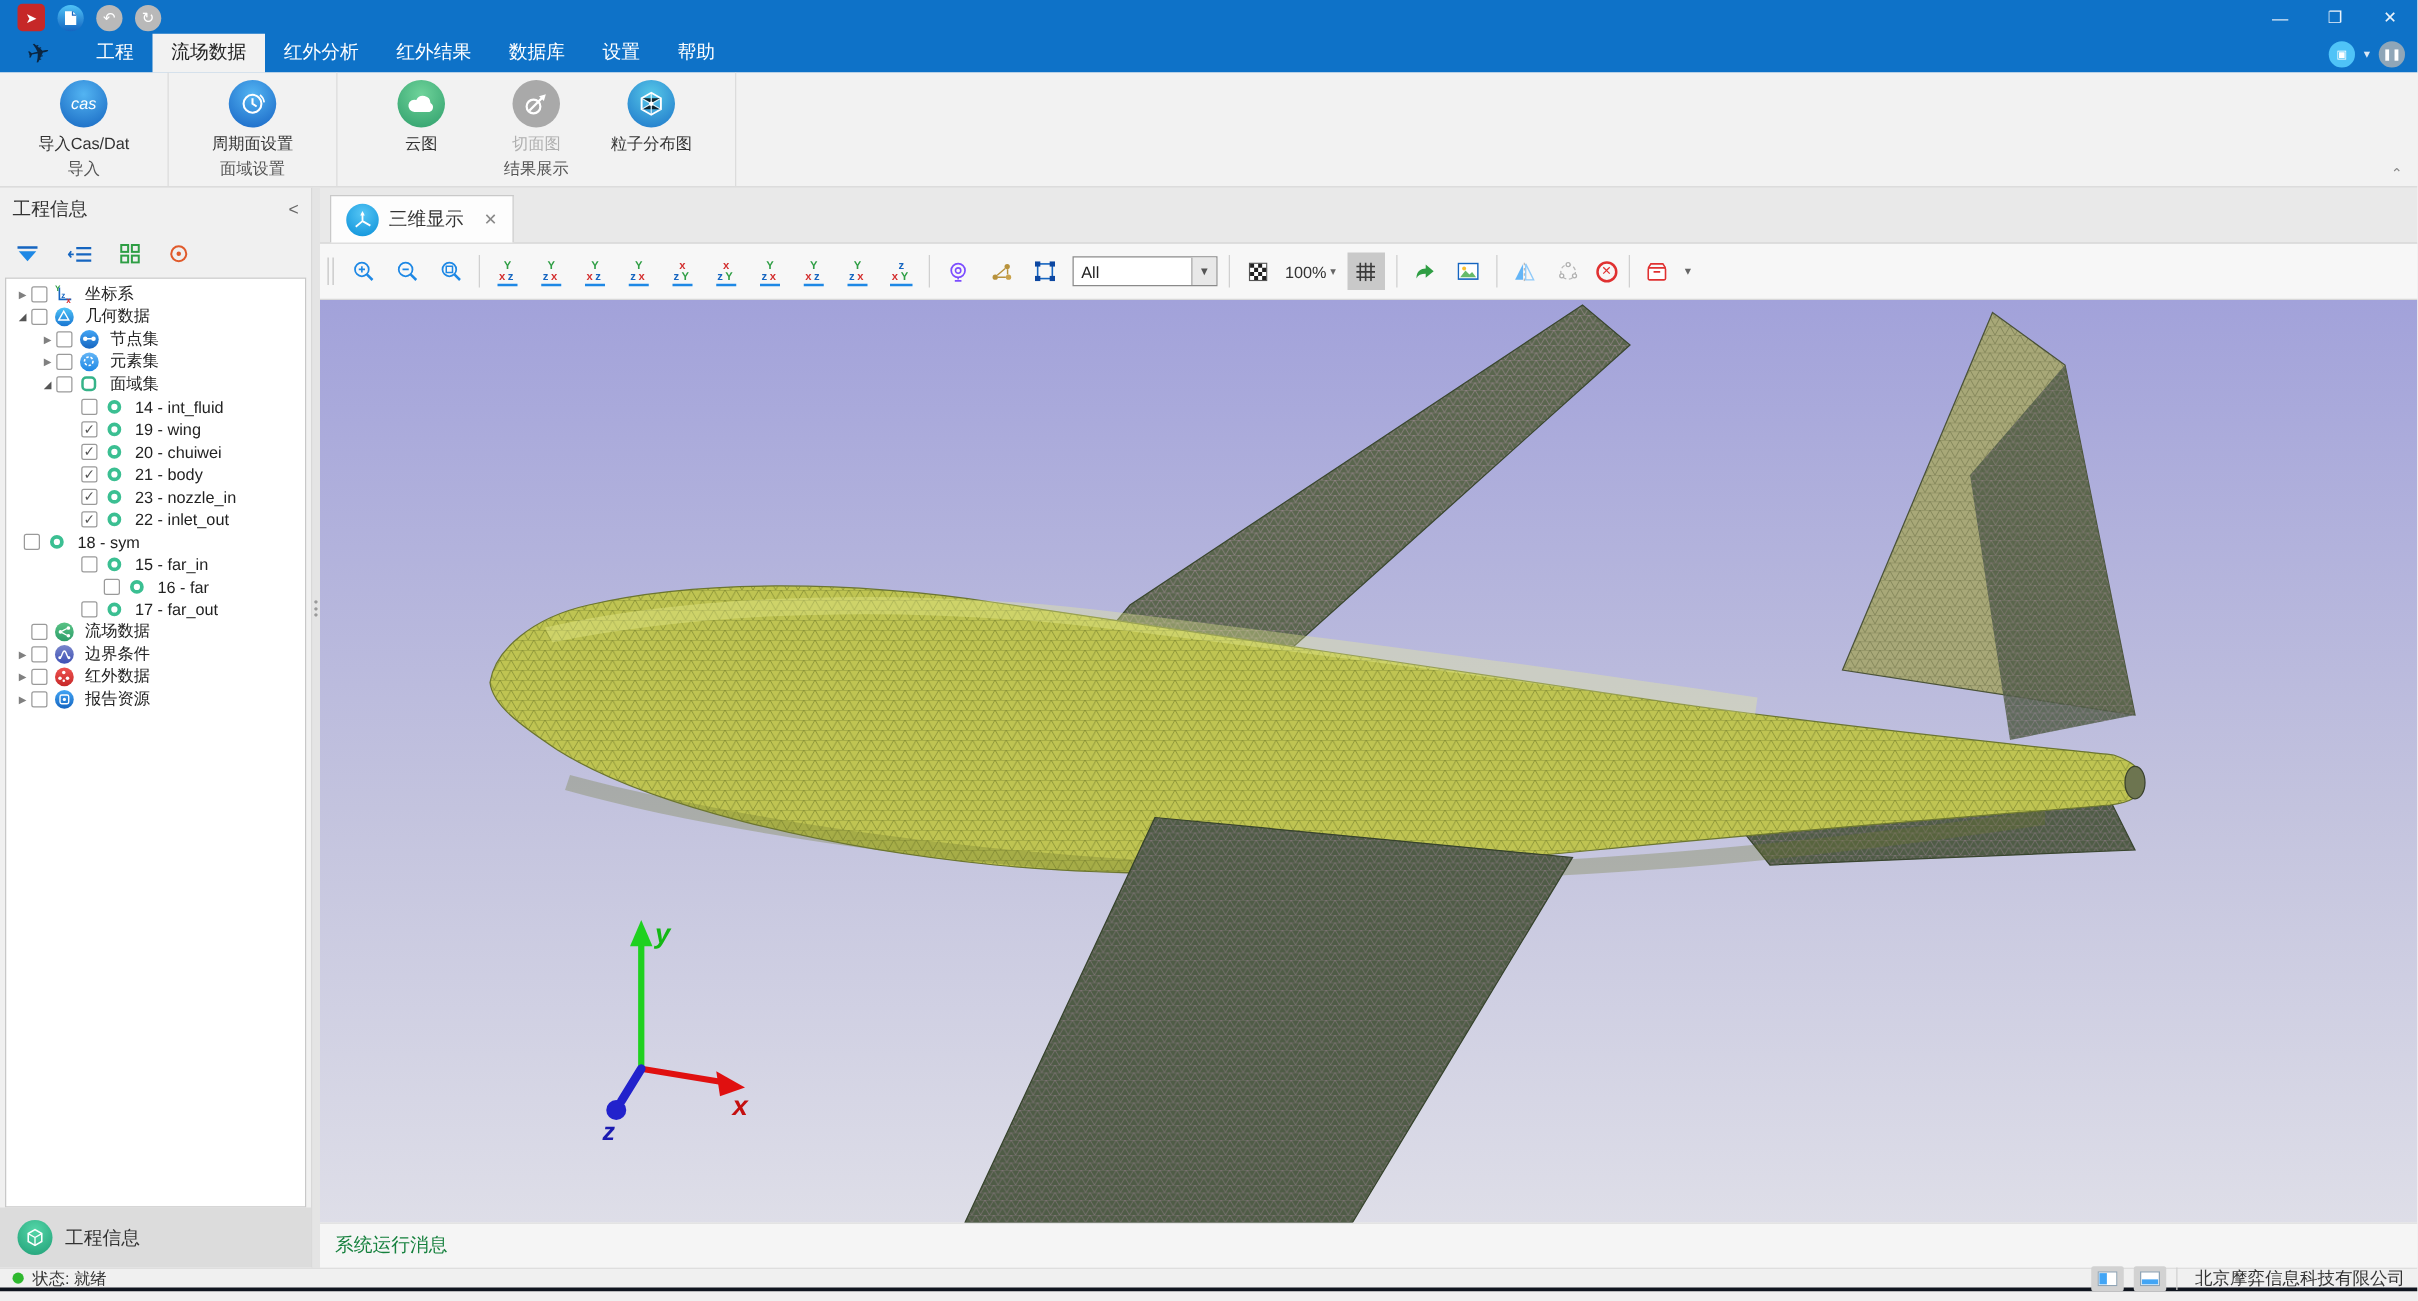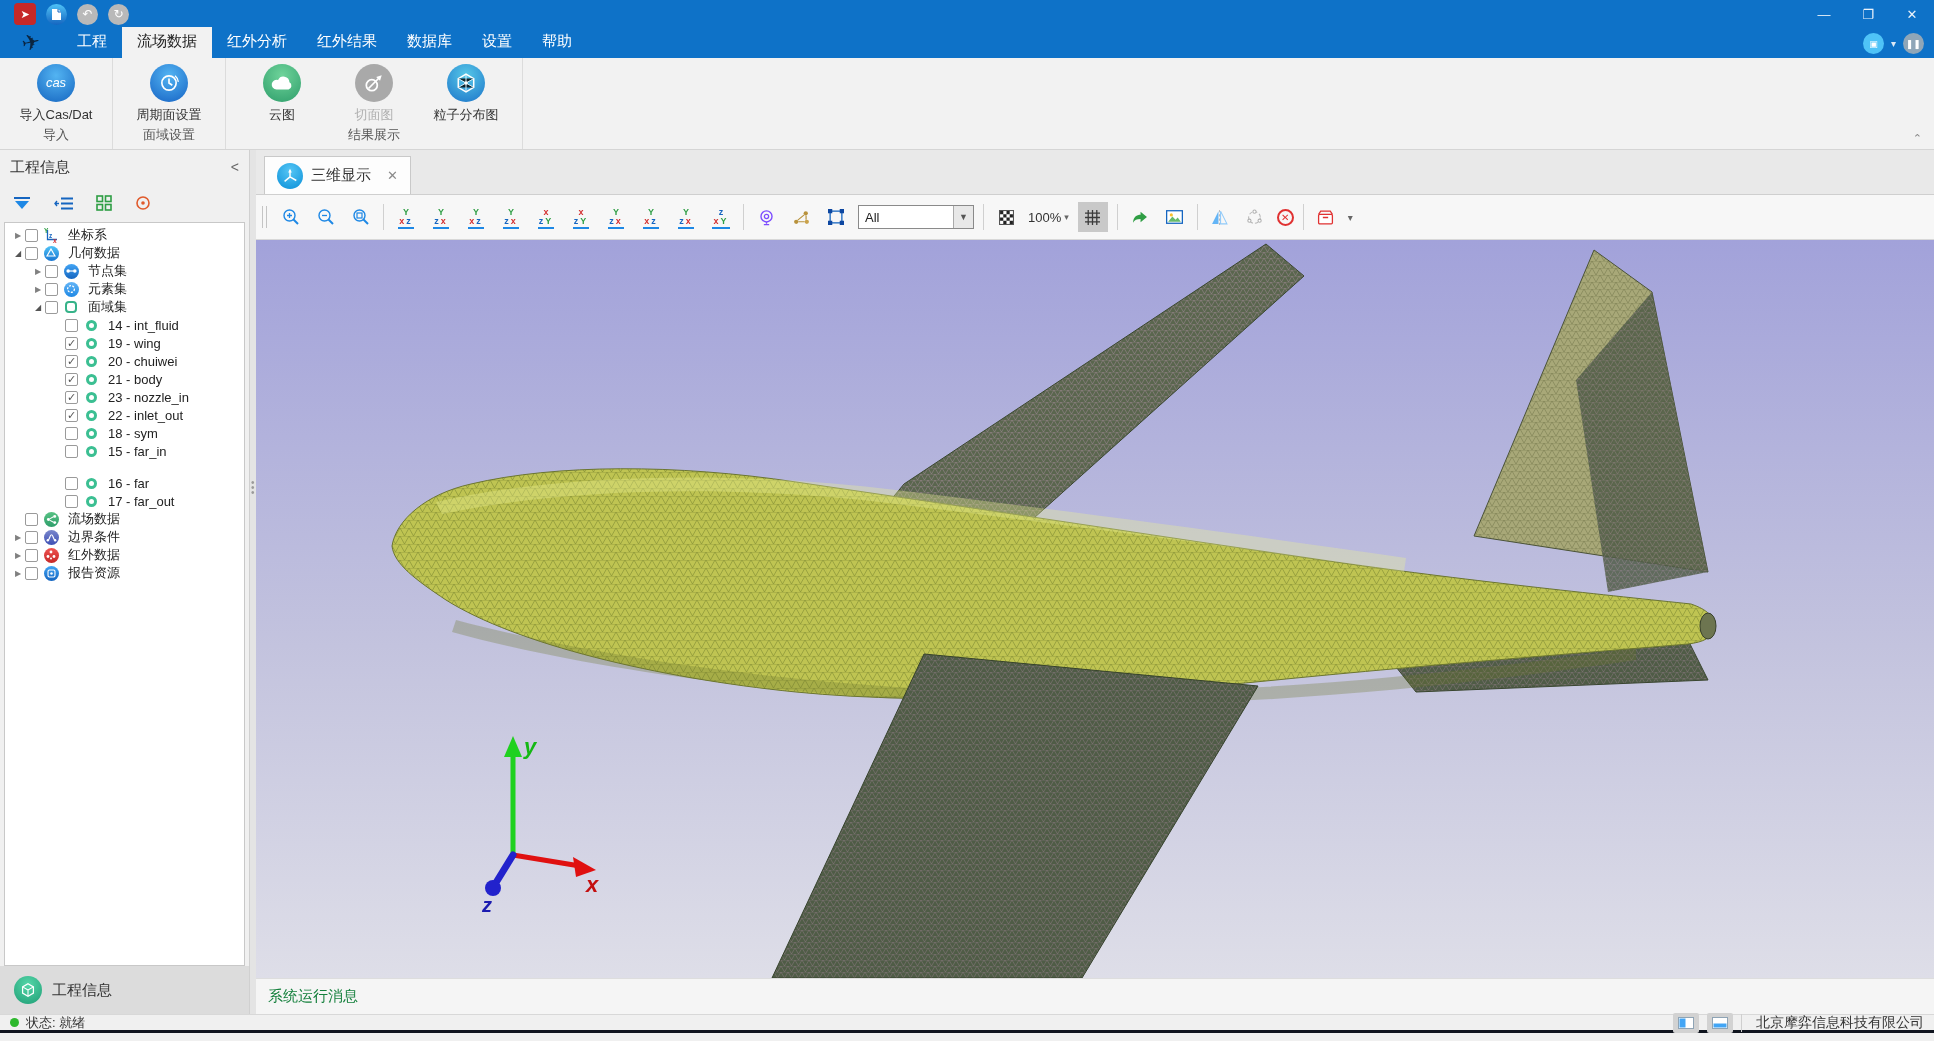--- a/index.html
+++ b/index.html
@@ -27,21 +27,21 @@
   .mtab { padding:5px 15px 7px; color:#fff; font-size:15px; cursor:default; }
   .mtab.active { background:#f2f2f2; color:#222; }
   .mr-icons { position:absolute; right:10px; bottom:4px; display:flex; align-items:center; gap:7px; }
   .mcirc { width:21px; height:21px; border-radius:50%; display:flex; align-items:center; justify-content:center; color:#fff; font-size:9px; }
   .mskin { background:#4fc3f7; }
   .mlayo { background:#8fa6b8; }
   .mcaret { color:#dce9f5; font-size:10px; }
 
   
   #ribbon { height:92px; background:#f2f2f2; border-bottom:1px solid #d5d5d5; display:flex; position:relative; }
-  .rgroup { display:flex; flex-direction:column; border-right:1px solid #dcdcdc; padding:0 12px; }
+  .rgroup { display:flex; flex-direction:column; border-right:1px solid #dcdcdc; padding:0 23px; }
   .rbtns { height:68px; display:flex; align-items:center; gap:4px; }
   .rbtn { width:88px; display:flex; flex-direction:column; align-items:center; gap:4px; padding-top:4px; }
   .rico { width:38px; height:38px; border-radius:50%; display:flex; align-items:center; justify-content:center; color:#fff; }
   .ri-cas { background:radial-gradient(circle at 50% 30%,#53b4f2,#1565c0); font-style:italic; font-size:13px; }
   .ri-clock { background:radial-gradient(circle at 50% 30%,#53b4f2,#1663c4); }
   .ri-cloud { background:radial-gradient(circle at 50% 30%,#6fd39a,#2e9e6b); }
   .ri-slice { background:#a9a9a9; }
   .ri-particle { background:radial-gradient(circle at 50% 30%,#57c8e8,#1c74c9); }
   .rlab { font-size:13px; color:#333; }
   .rbtn.disabled .rlab { color:#b0b0b0; }
@@ -356,37 +356,37 @@
     <span class="tl">23 - nozzle_in</span>
   </div>
         <div class="tree-row" style="padding-left: 46px;">
     <span class="tw"></span>
     <span class="cb">✓</span>
     <span class="ti">
             <span class="oring"></span>
           </span>
     <span class="tl">22 - inlet_out</span>
   </div>
+        <div class="tree-row" style="">
+    <span class="tw"></span>
+    <span class="cb"></span>
+    <span class="ti">
+            <span class="oring"></span>
+          </span>
+    <span class="tl">18 - sym</span>
+  </div>
         <div class="tree-row" style="padding-left: 46px;">
     <span class="tw"></span>
     <span class="cb"></span>
     <span class="ti">
             <span class="oring"></span>
           </span>
-    <span class="tl">18 - sym</span>
-  </div>
-        <div class="tree-row" style="padding-left: 46px;">
-    <span class="tw"></span>
-    <span class="cb"></span>
-    <span class="ti">
-            <span class="oring"></span>
-          </span>
     <span class="tl">15 - far_in</span>
   </div>
-        <div class="tree-row" style="padding-left: 46px; margin-top: 14px;">
+        <div class="tree-row" style="padding-left: 64px;">
     <span class="tw"></span>
     <span class="cb"></span>
     <span class="ti">
             <span class="oring"></span>
           </span>
     <span class="tl">16 - far</span>
   </div>
         <div class="tree-row" style="padding-left: 46px;">
     <span class="tw"></span>
     <span class="cb"></span>

